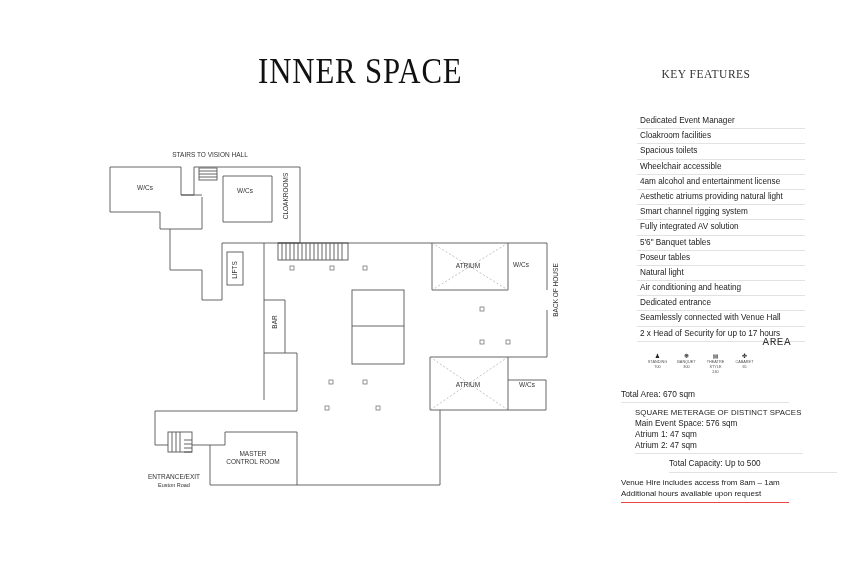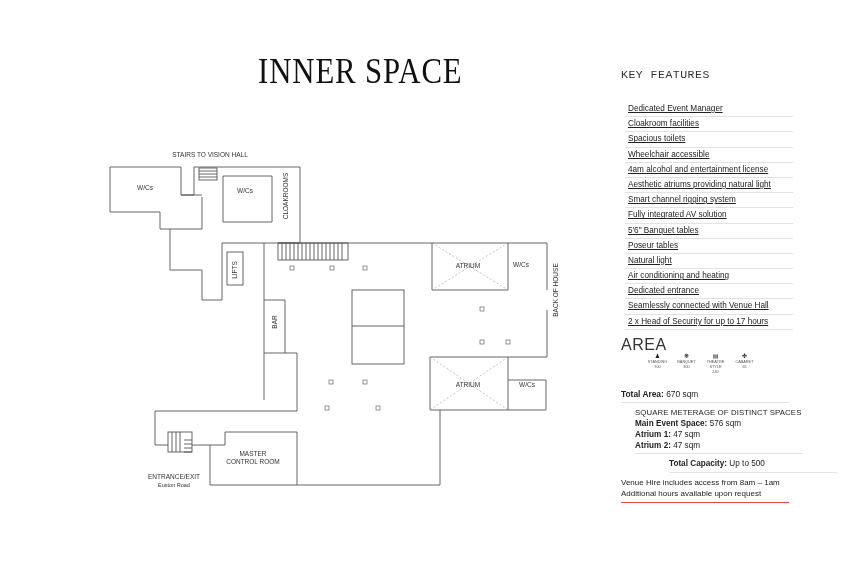--- a/index.html
+++ b/index.html
@@ -1,33 +1,33 @@
 <!DOCTYPE html>
 <html><head>
 <meta charset="utf-8">
 <style>
   html,body{margin:0;padding:0;background:#fff;}
   body{width:850px;height:565px;position:relative;overflow:hidden;font-family:"Liberation Sans",sans-serif;color:#222;}
   .title{position:absolute;left:258px;top:52px;font-family:"Liberation Serif",serif;font-size:35px;letter-spacing:1px;color:#111;transform:scaleX(0.88);transform-origin:left top;white-space:nowrap;}
   .plan{position:absolute;left:0;top:0;width:600px;height:565px;}
   .plan text{font-family:"Liberation Sans",sans-serif;fill:#333;}
   .panel{position:absolute;left:621px;top:0;width:170px;}
-  .kf-title{position:absolute;left:0;top:68px;width:170px;text-align:left;font-family:Liberation Mono, monospace;font-size:11.5px;letter-spacing:0.5px;color:#333;}
-  .kf-list{position:absolute;left:0;top:98px;width:168px;margin:4px;padding:0;list-style:none;text-decoration:underline;}
+  .kf-title{position:absolute;left:0;top:68px;width:170px;text-align:center;font-family:Liberation Serif, serif;font-size:11.5px;letter-spacing:0.5px;color:#333;}
+  .kf-list{position:absolute;left:0;top:98px;width:168px;margin:16px;padding:0;list-style:none;}
   .kf-list li{height:14.2px;line-height:14px;font-size:8.2px;color:#222;border-bottom:1px solid #e2e2e2;padding-left:3px;white-space:nowrap;}
-  .area-title{position:absolute;left:0;top:336px;width:170px;text-align:left;font-family:Liberation Sans, sans-serif;font-size:16px;color:#333;letter-spacing:0.5px;}
+  .area-title{position:absolute;left:0;top:336px;width:170px;text-align:right;font-family:Liberation Mono, monospace;font-size:11px;color:#333;letter-spacing:0.5px;}
   .caps{position:absolute;left:22px;top:353px;display:flex;gap:0;}
   .cap{width:29px;text-align:center;font-size:3.8px;color:#555;line-height:5px;}
   .cap .ic{font-size:6px;color:#222;line-height:7px;}
   .total-area{position:absolute;left:0;top:389px;width:168px;font-size:8.4px;border-bottom:1px solid #e2e2e2;padding-bottom:3px;}
   .sq{position:absolute;left:0;top:407px;width:168px;font-size:8.2px;line-height:11px;border-bottom:1px solid #e2e2e2;padding-bottom:2px;margin-left:14px;}
   .sq .head{font-size:7.8px;letter-spacing:0.1px;}
   .cap-total{position:absolute;left:0;top:459px;width:168px;font-size:8.2px;border-bottom:1px solid #e2e2e2;padding-bottom:4px;margin-left:48px;}
   .hire{position:absolute;left:0;top:477px;width:168px;font-size:8px;line-height:11px;border-bottom:1px solid #ef4444;padding-bottom:3px;}
-  b{font-weight:bold;}
+  b{font-weight:normal;}
 </style>
 </head>
 <body>
 
 <div class="title">INNER SPACE</div>
 
 <svg class="plan" viewBox="0 0 600 565" width="600" height="565">
   <g fill="none" stroke="#555" stroke-width="0.9">
 
     <path d="M110 167 H181 V195 H194 V167 H300 V243 H264"></path>

